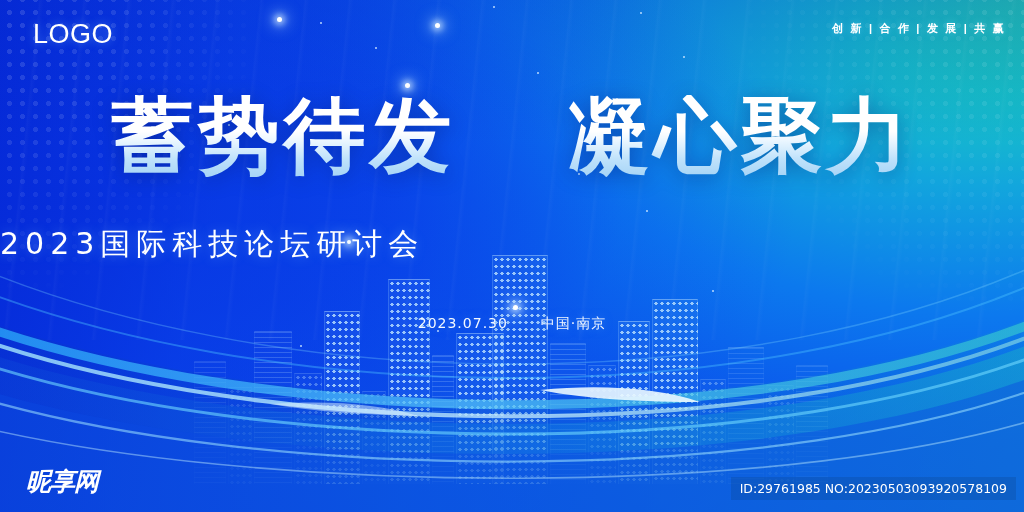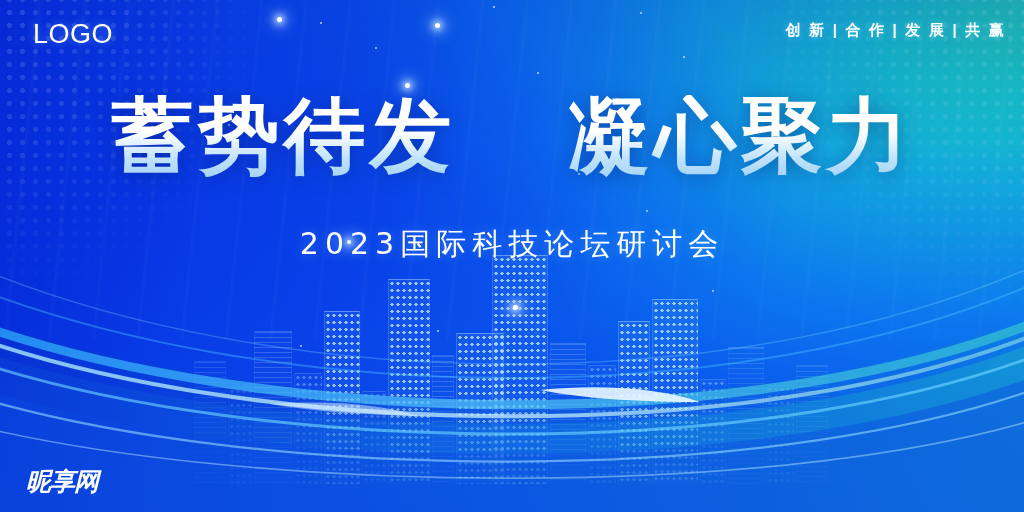--- a/index.html
+++ b/index.html
@@ -106,21 +106,21 @@
   .spark.tiny { background: rgba(205,230,255,0.9); }
 
   
   .logo {
     position: absolute; left: 33px; top: 19px;
     font-size: 27px; color: #ffffff; letter-spacing: .5px;
     text-shadow: 0 0 8px rgba(120,190,255,0.55);
   }
   .slogan {
     position: absolute; right: 18px; top: 21px;
-    font-size: 15px; color: #ffffff; letter-spacing: 2.2px;
+    font-size: 11px; color: #ffffff; letter-spacing: 2.2px;
     font-weight: 600;
     text-shadow: 0 0 7px rgba(120,220,255,0.5);
     white-space: nowrap;
   }
 
   .headline {
     position: absolute; left: 0; right: 0; top: 95px;
     text-align: center;
     font-size: 82px;
     font-weight: 900;
@@ -133,21 +133,20 @@
             background-clip: text;
     color: transparent;
     -webkit-text-fill-color: transparent;
     filter: drop-shadow(0 3px 10px rgba(4,30,120,0.45));
     font-family: "DejaVu Sans", "Liberation Sans", sans-serif;
   }
   .headline .gap { display: inline-block; width: 48px; }
 
   .subtitle {
     position: absolute; left: 0; right: 0; top: 224px;
-    text-align: center;
     font-size: 30px;
     color: #ffffff;
     letter-spacing: 6px;
     font-weight: 500;
     text-shadow: 0 0 12px rgba(110,190,255,0.45);
     white-space: nowrap;
     font-family: "DejaVu Sans", "Liberation Sans", sans-serif;
   }
 
   .meta {
@@ -285,19 +284,25 @@
   <div class="slogan">创 新 | 合 作 | 发 展 | 共 赢</div>
 
   <div class="headline">
     <span>蓄势待发</span>
     <span class="gap"></span>
     <span>凝心聚力</span>
   </div>
 
   <div class="subtitle">2023国际科技论坛研讨会</div>
 
+  <div class="meta">
+    <span>2023.07.30</span>
+    <span class="sep"></span>
+    <span>中国·南京</span>
+  </div>
 
   <div class="wm">
     <span class="wm-mark">昵享网</span>
   </div>
 
+  <div class="idbadge">ID:29761985 NO:20230503093920578109</div>
 
 </div>
 
 </body></html>

